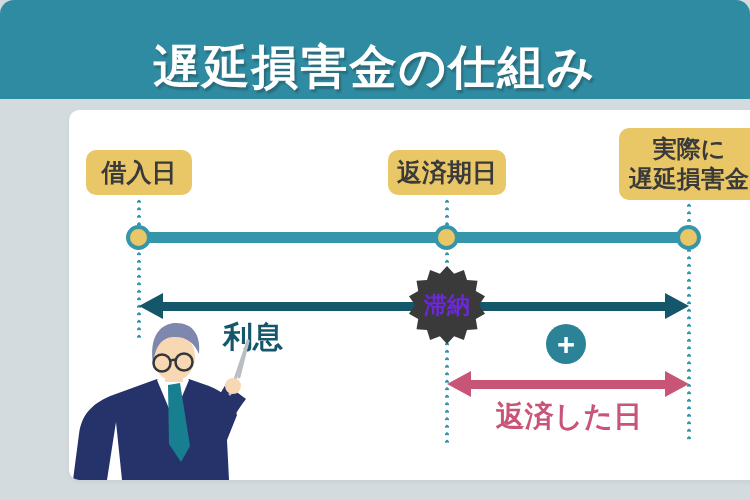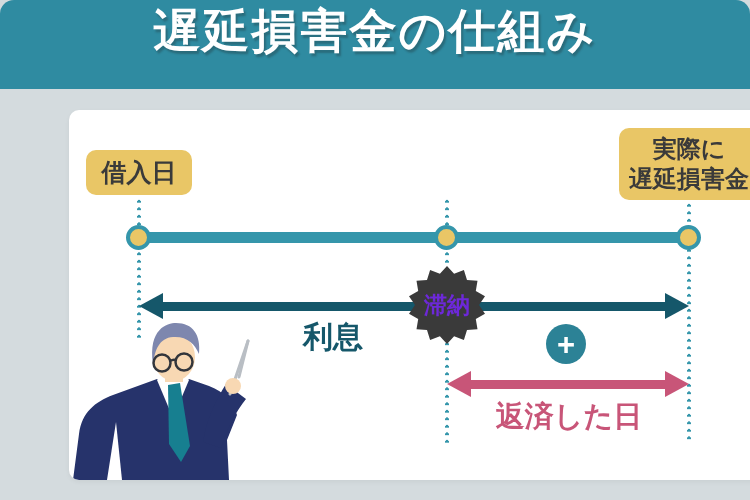--- a/index.html
+++ b/index.html
@@ -3,23 +3,23 @@
 <meta charset="utf-8">
 <style>
   html,body{margin:0;padding:0;}
   .page{
     position:relative; width:750px; height:500px;
     background:#d4dbde; overflow:hidden;
     font-family:"Liberation Sans","DejaVu Sans",sans-serif;
   }
   
   .banner{
-    position:absolute; left:0; top:0; width:750px; height:89px;
+    position:absolute; left:0; top:0; width:750px; height:99px;
     background:#2f8ba1; border-radius:14px 14px 0 0;
-    display:flex; align-items:flex-start; justify-content:center;font-family:Liberation Serif, serif;
+    display:flex; align-items:flex-end; justify-content:center;font-family:Liberation Serif, serif;
   }
   .banner h1{
     margin:0; color:#ffffff; font-size:47px; font-weight:800;
     letter-spacing:2px; text-shadow:2px 3px 2px rgba(30,30,30,.28);
   }
   
   .card{
     position:absolute; left:25px; top:110px; width:700px; height:370px;
     background:#ffffff; border-radius:10px; overflow:hidden;
     box-shadow:0 2px 5px rgba(0,0,0,.05);
@@ -55,21 +55,21 @@
   .arrow-body{position:absolute; height:9px; z-index:4;}
   .head{position:absolute; width:0; height:0;
         border-top:13px solid transparent; border-bottom:13px solid transparent; z-index:4;}
   .dark .arrow-body{left:90px; top:192px; width:520px; background:#15576a;}
   .dark .head-l{left:70px;  top:183px; border-right:24px solid #15576a;}
   .dark .head-r{left:596px; top:183px; border-left:24px solid #15576a;}
   .pink .arrow-body{left:398px; top:270px; width:204px; background:#c85578;}
   .pink .head-l{left:378px; top:261px; border-right:24px solid #c85578;}
   .pink .head-r{left:596px; top:261px; border-left:24px solid #c85578;}
   .interest-label{
-    position:absolute; left:154px; top:207px; width:140px; text-align:right;
+    position:absolute; left:154px; top:207px; width:140px; text-align:left;
     color:#15576a; font-size:30px; font-weight:700; z-index:4;
   }
   .latefee-label{
     position:absolute; left:398px; top:287px; width:204px; text-align:center;
     color:#c85578; font-size:29px; font-weight:700; z-index:4;
   }
   
   .burst{position:absolute; left:338px; top:155px; width:80px; height:80px; z-index:5;}
   .burst svg{position:absolute; left:0; top:0;}
   .burst span{
@@ -99,20 +99,21 @@
     <div class="vdots v1"></div>
     <div class="vdots v2"></div>
     <div class="vdots v3"></div>
 
     <div class="timeline-bar"></div>
     <div class="node n1"></div>
     <div class="node n2"></div>
     <div class="node n3"></div>
 
     <div class="milestone m1">借入日</div>
+    <div class="milestone m2">返済期日</div>
     <div class="milestone m3">実際に
 遅延損害金</div>
 
     <div class="dark">
       <div class="head head-l"></div>
       <div class="arrow-body"></div>
       <div class="head head-r"></div>
     </div>
     <div class="interest-label">利息</div>
 

